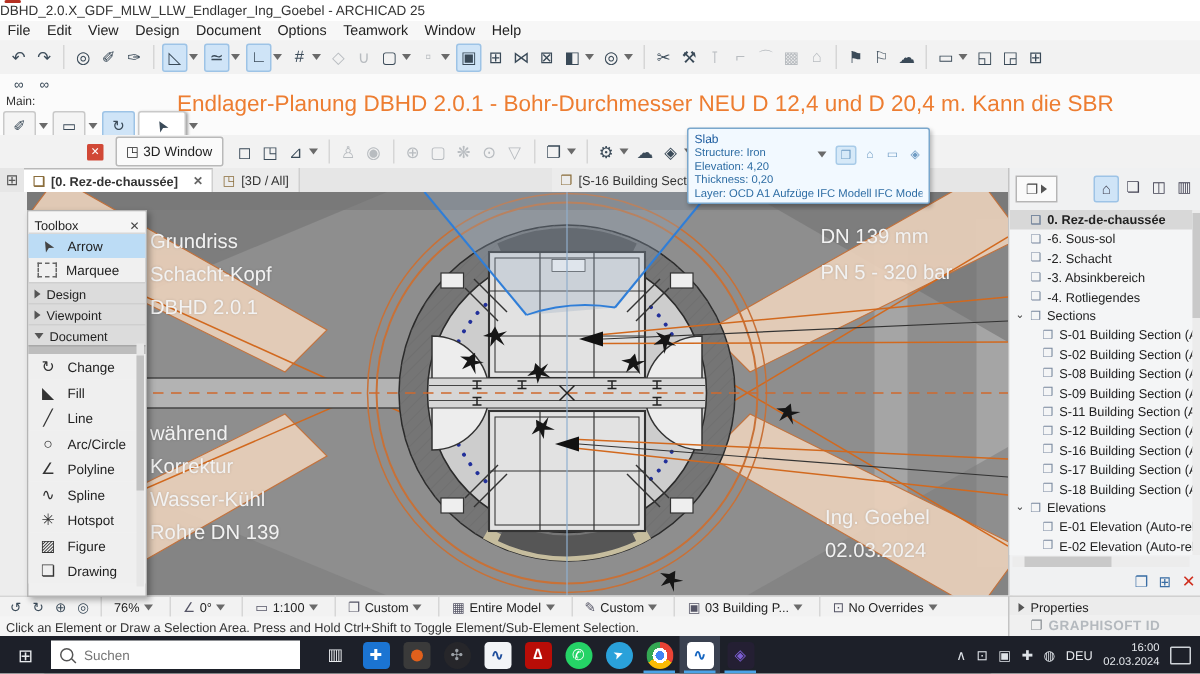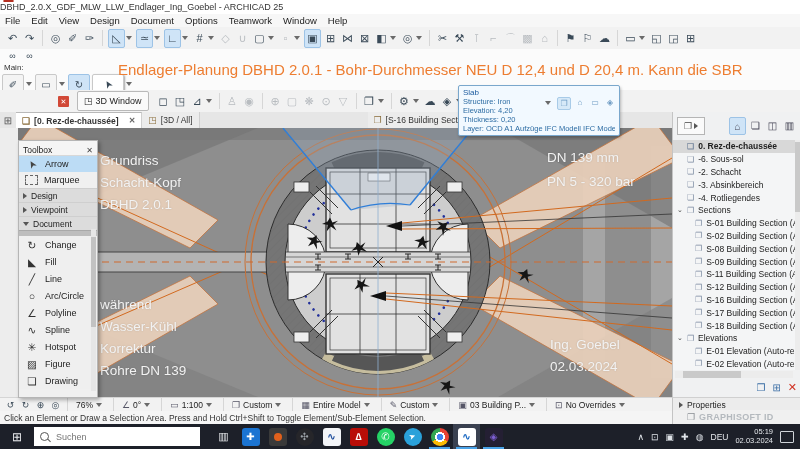--- a/index.html
+++ b/index.html
@@ -405,24 +405,24 @@
     <use href="#bird" transform="translate(343,157) scale(1.6) rotate(-35)"></use>
     <use href="#bird" transform="translate(507,147) scale(1.6) rotate(20)"></use>
     <use href="#bird" transform="translate(429,258) scale(1.6) rotate(30)"></use>
   </svg>
   
   <div class="anno" style="left:82px;top:22px">
     <div>Grundriss</div>
     <div>Schacht-Kopf</div>
     <div>DBHD 2.0.1</div>
   </div>
-  <div class="anno" style="left:82px;top:166px">
+  <div class="anno" style="left:82px;top:150px">
     <div>während</div>
+    <div>Korrektur</div>
     <div>Wasser-Kühl</div>
-    <div>Korrektur</div>
     <div>Rohre DN 139</div>
   </div>
   <div class="anno" style="left:529px;top:18px;line-height:24px">
     <div>DN 139 mm</div>
     <div>PN 5 - 320 bar</div>
   </div>
   <div class="anno" style="left:532px;top:206px">
     <div>Ing. Goebel</div>
     <div>02.03.2024</div>
   </div>
@@ -724,18 +724,18 @@
       <span class="ul"></span>
     </span>
   <span id="tray">
     <span class="tryico">∧</span>
     <span class="tryico">⊡</span>
     <span class="tryico">▣</span>
     <span class="tryico">✚</span>
     <span class="tryico">◍</span>
     <span>DEU</span>
     <span id="clock">
-      <div>05:19</div>
+      <div>16:00</div>
       <div>02.03.2024</div>
     </span>
     <span class="notif"></span>
   </span>
 </div>
 
 </body></html>

